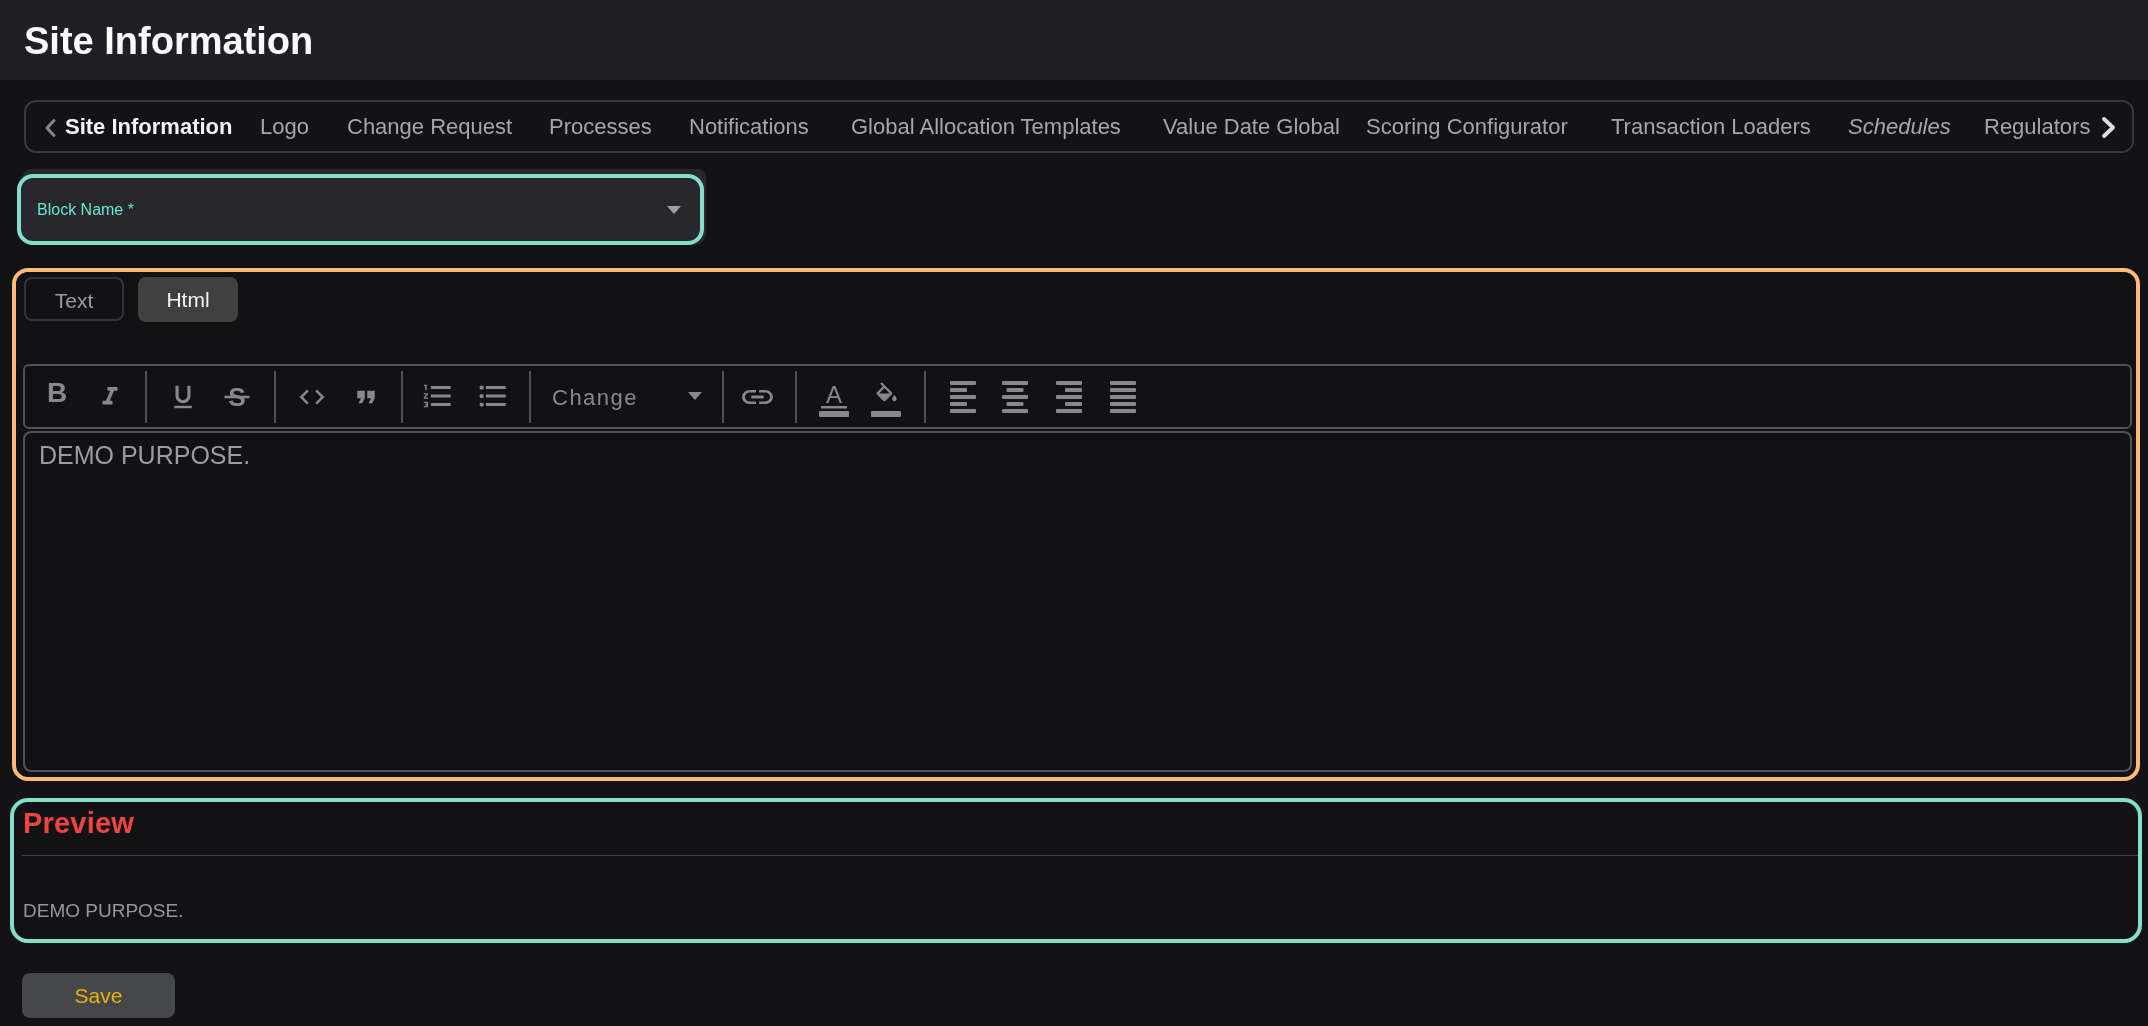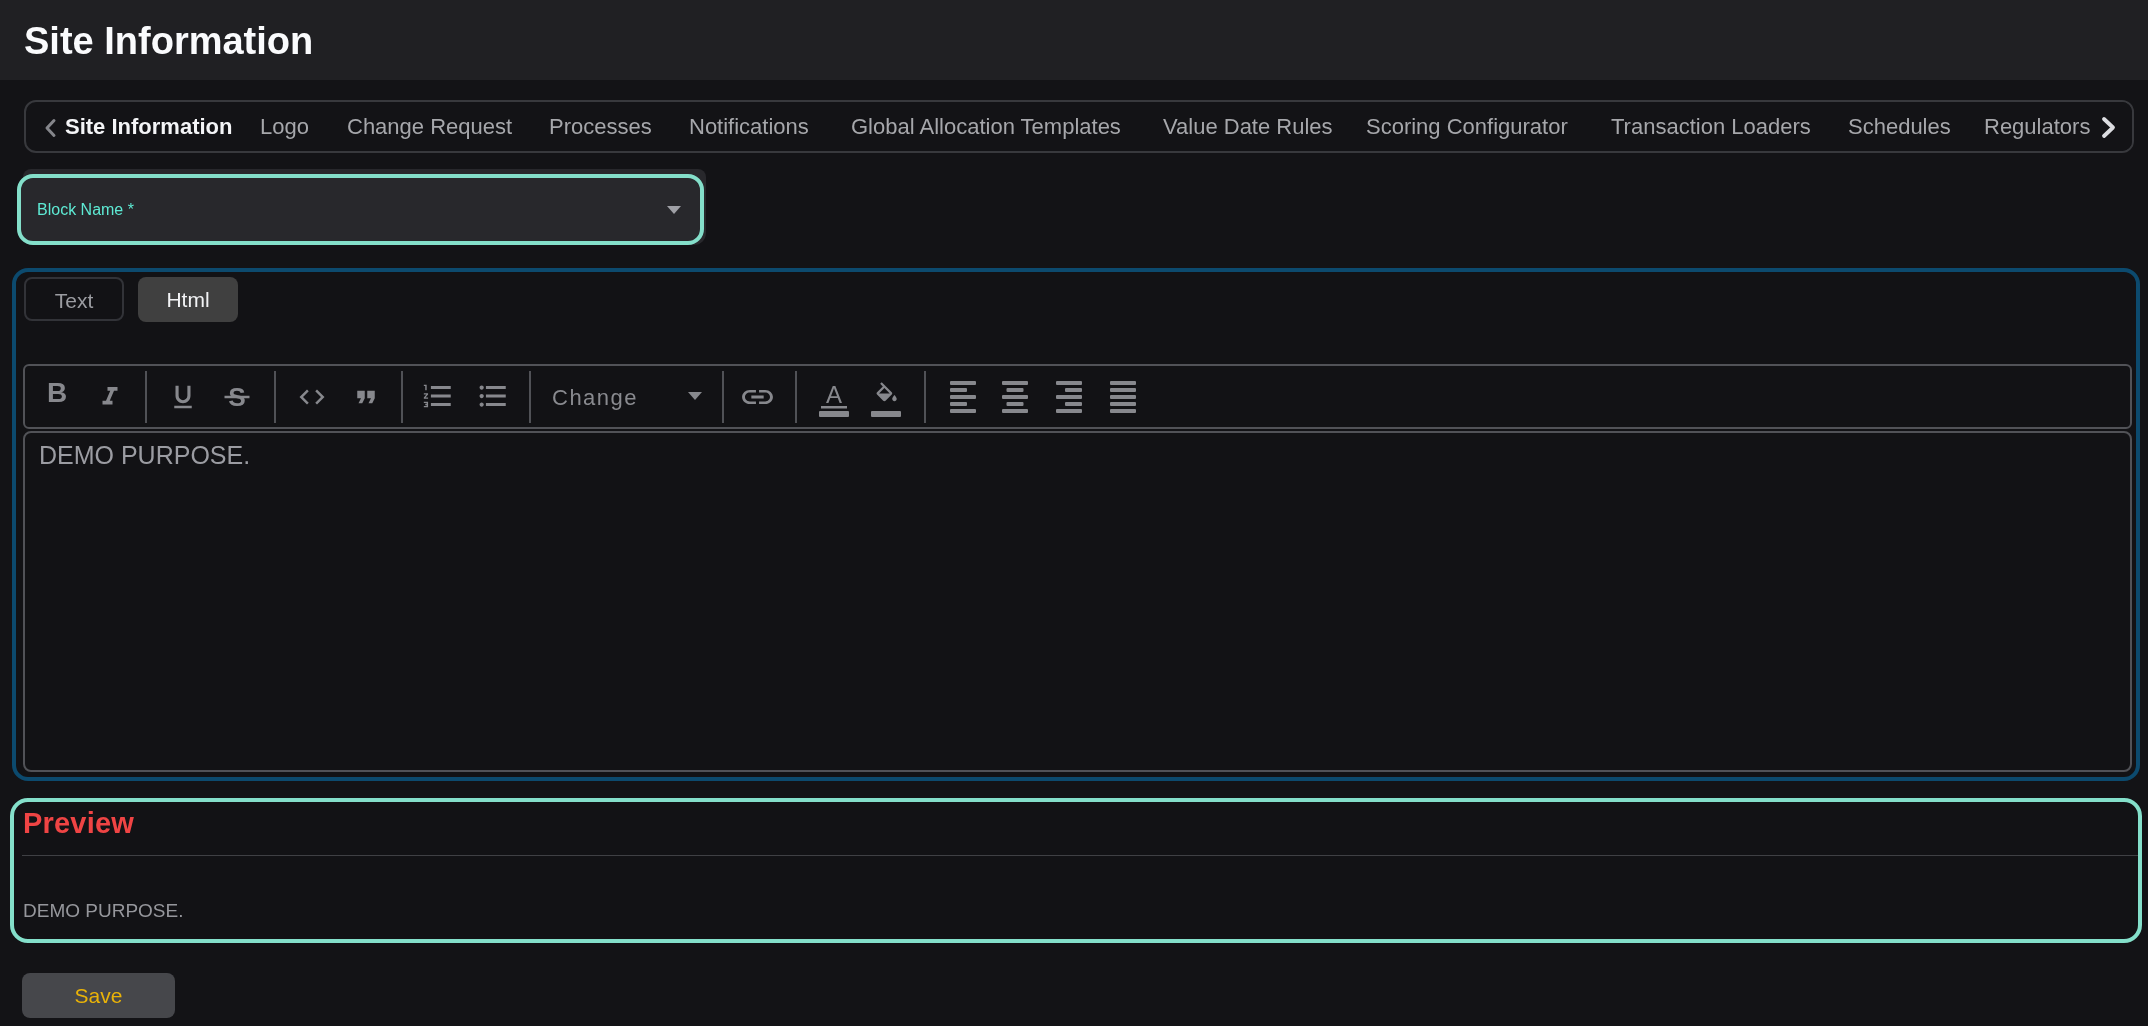--- a/index.html
+++ b/index.html
@@ -19,21 +19,21 @@
   #larrow { left:15px; top:15px; }
   #rscroll { right:0px; top:0px; width:40px; height:49px; background:#131316; }
 
   
   #bn-back { left:23px; top:169px; width:683px; height:76px; background:#28282c; border-radius:8px 8px 12px 12px; }
   #bn-ring { left:17px; top:174px; width:687px; height:71px; background:#28282c; border:4px solid #84dfca; border-radius:16px; }
   #bn-label { left:37px; top:174px; height:71px; line-height:71px; font-size:16px; color:#5eead4; }
   #bn-arrow { left:667px; top:206px; width:0; height:0; border-left:7px solid transparent; border-right:7px solid transparent; border-top:8px solid #9fa0a6; }
 
   
-  #panel1 { left:12px; top:268px; width:2128px; height:513px; border:4px solid #0c4a6e; border-radius:16px; background:#121215; }
+  #panel1 { left:12px; top:268px; width:2128px; height:513px; border:4px solid #fdba74; border-radius:16px; background:#121215; }
   .tbtn { position:absolute; top:5px; width:100px; height:44px; border-radius:8px; font-size:21px; color:#9b9ca1; text-align:center; line-height:44px; }
   #btn-text { left:8px; border:2px solid #323338; }
   #btn-html { left:122px; background:#404040; color:#f2f3f5; height:45px; line-height:45px; }
 
   
   #toolbar { left:7px; top:92px; width:2109px; height:65px; border:2px solid #515257; border-radius:6px; }
   .sep { position:absolute; top:5px; width:2px; height:52px; background:#505156; }
   .icon { position:absolute; color:#87888d; }
   .ic-svg { position:absolute; top:16px; width:30px; height:30px; }
 
@@ -60,24 +60,24 @@
   <div id="tabbar" class="abs">
     <svg id="larrow" class="abs" width="20" height="22" viewBox="0 0 20 22">
         <path d="M13 3.5 L6 11 L13 18.5" fill="none" stroke="#85868b" stroke-width="3" stroke-linecap="round" stroke-linejoin="round"></path>
       </svg>
     <span class="tab active" style="left:39px;">Site Information</span>
     <span class="tab" style="left:234px;">Logo</span>
     <span class="tab" style="left:321px;">Change Request</span>
     <span class="tab" style="left:523px;">Processes</span>
     <span class="tab" style="left:663px;">Notifications</span>
     <span class="tab" style="left:825px;">Global Allocation Templates</span>
-    <span class="tab" style="left:1137px;">Value Date Rules</span>
+    <span class="tab" style="left:1137px;">Value Date Global</span>
     <span class="tab" style="left:1340px;">Scoring Configurator</span>
     <span class="tab" style="left:1585px;">Transaction Loaders</span>
-    <span class="tab" style="left:1822px;">Schedules</span>
+    <span class="tab" style="left:1822px;font-style:italic;">Schedules</span>
     <span class="tab" style="left:1958px;">Regulators</span>
     <div id="rscroll" class="abs">
         <svg style="position:absolute;left:5px;top:13px;" width="22" height="24" viewBox="0 0 22 24">
           <path d="M7 4 L16 12.5 L7 21" fill="none" stroke="#dcdde1" stroke-width="3.8" stroke-linecap="round" stroke-linejoin="round"></path>
         </svg>
       </div>
   </div>
 
   <div id="bn-back" class="abs"></div>
   <div id="bn-ring" class="abs"></div>

